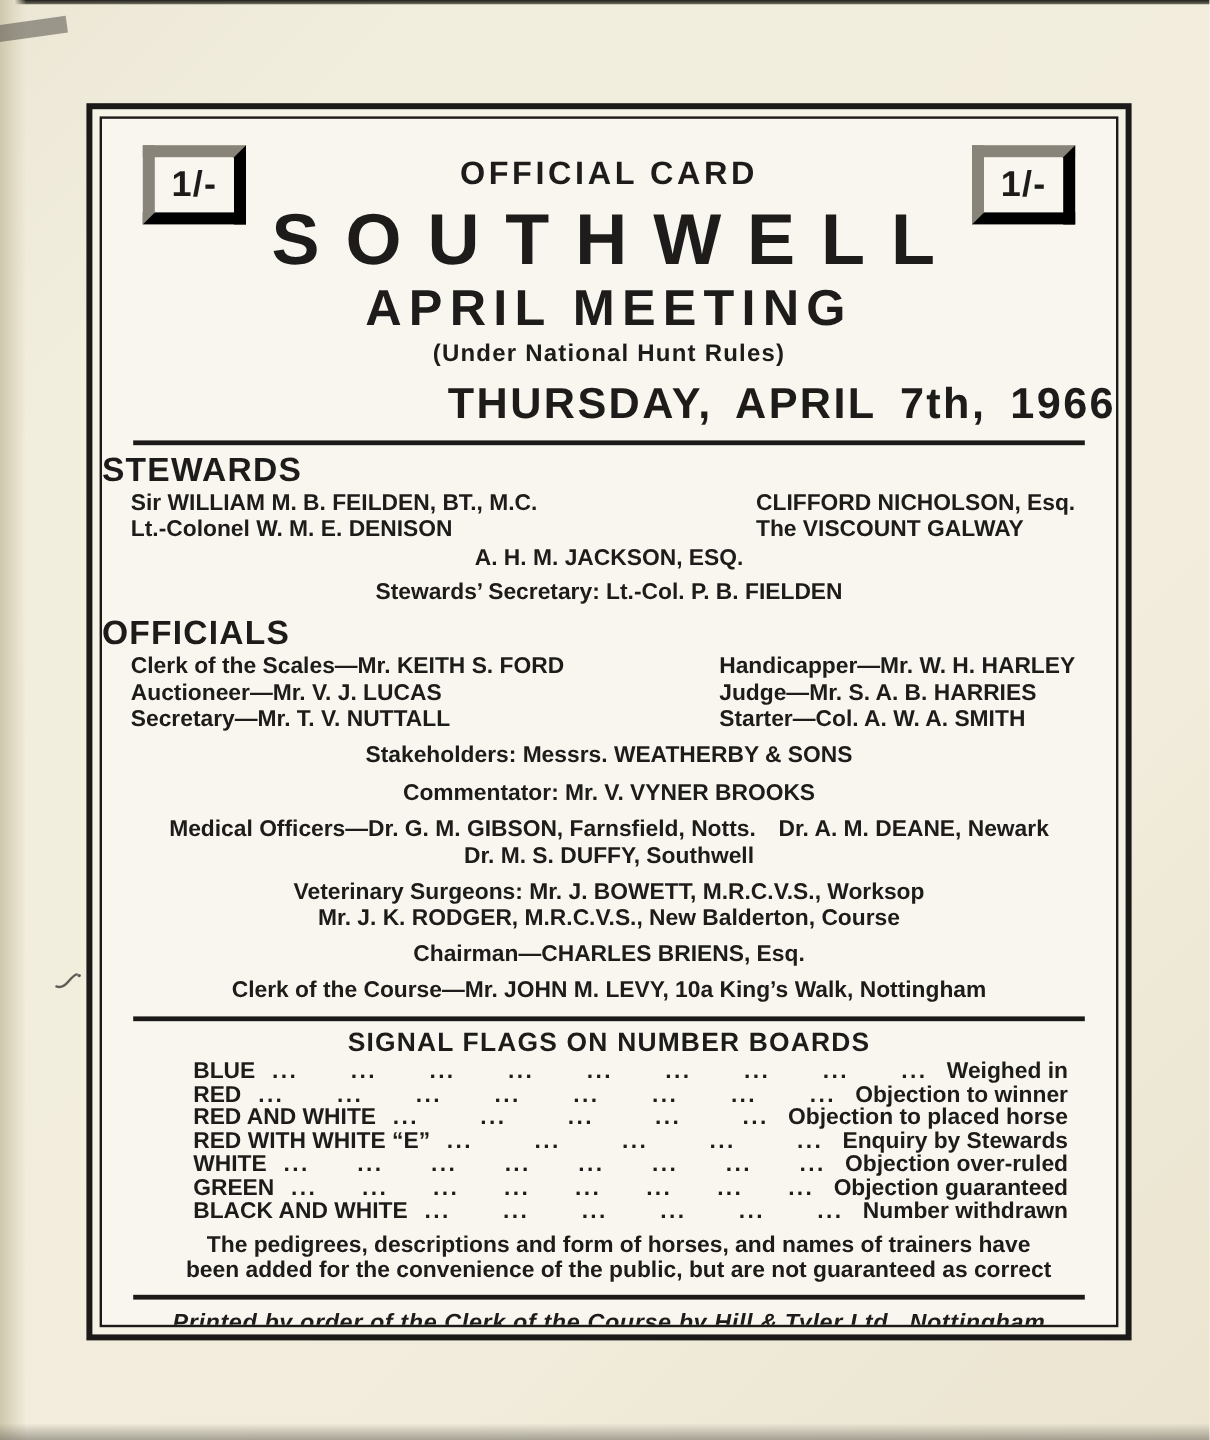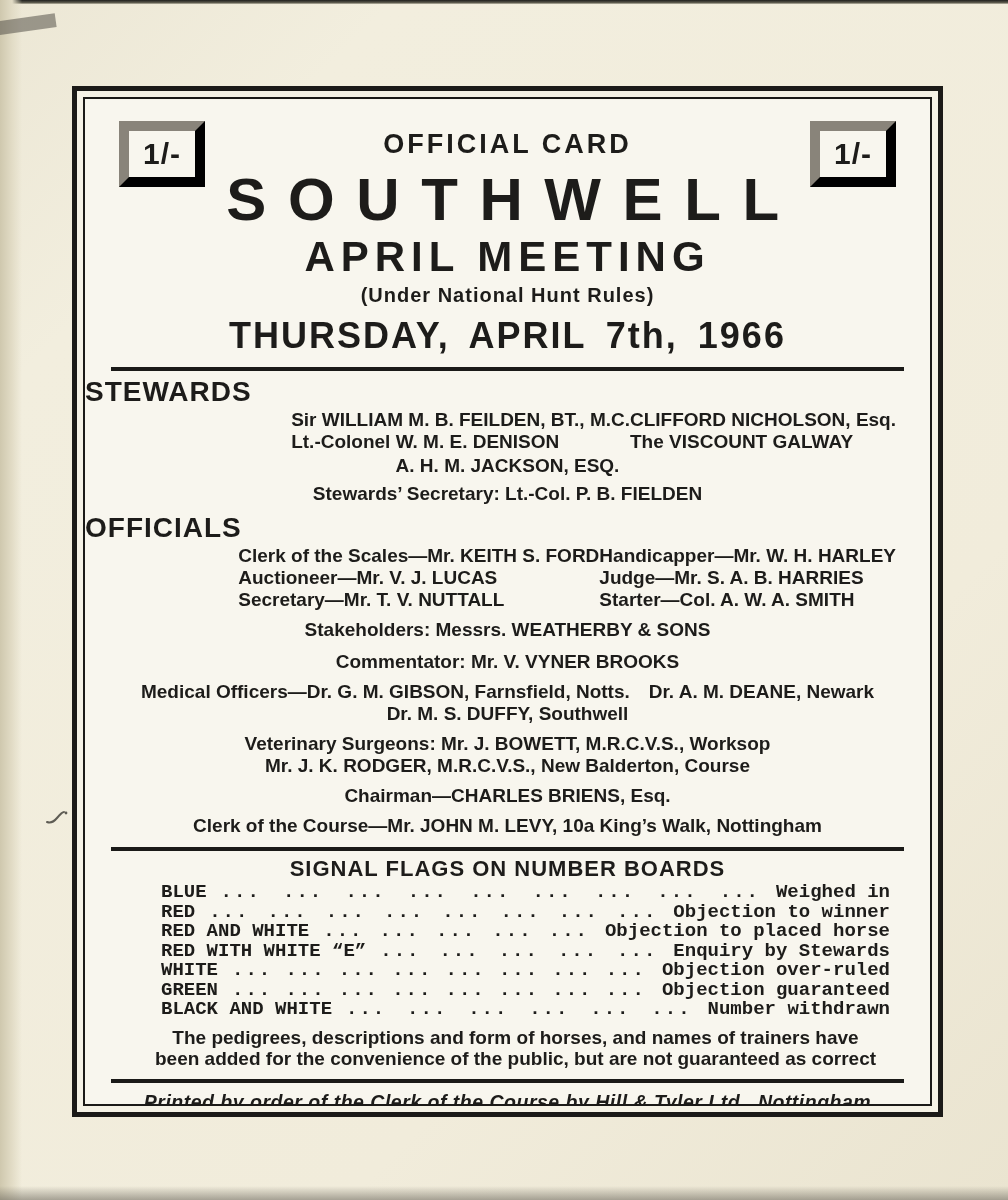--- a/index.html
+++ b/index.html
@@ -38,35 +38,35 @@
     font-size:30px;font-weight:800;letter-spacing:1px;
   }
   .pb-left{left:34px;}
   .pb-right{right:34px;}
 
   .center{text-align:center;}
   .official-card{margin-top:28px;font-size:27px;font-weight:800;letter-spacing:3px;line-height:30px;}
   .title{margin-top:10px;font-size:60px;font-weight:800;letter-spacing:.36em;line-height:62px;text-indent:.2em;}
   .subtitle{margin-top:2px;font-size:42px;font-weight:800;letter-spacing:6px;line-height:48px;}
   .rules-note{margin-top:2px;font-size:20px;font-weight:700;letter-spacing:1px;line-height:24px;}
-  .date-line{margin-top:8px;font-size:36px;font-weight:800;letter-spacing:2px;word-spacing:8px;line-height:42px;}
+  .date-line{margin-top:8px;font-size:36px;font-weight:800;letter-spacing:2px;word-spacing:8px;line-height:42px;text-align:right;}
 
   .rule{height:4px;background:#1b1a18;margin:10px 26px 0 26px;}
 
   .sec-heading{margin-top:8px;font-size:28px;font-weight:700;letter-spacing:1px;line-height:26px;text-align:left;}
 
-  .cols{display:flex;justify-content:flex-end;margin-top:4px;padding:0 34px 0 24px;}
+  .cols{display:flex;justify-content:space-between;margin-top:4px;padding:0 34px 0 24px;}
   .col{display:flex;flex-direction:column;}
   .col div{font-size:19px;font-weight:700;line-height:22px;white-space:nowrap;}
 
   .body-line{font-size:19px;font-weight:700;line-height:22px;text-align:center;}
   .mt2{margin-top:2px;}.mt6{margin-top:6px;}.mt8{margin-top:8px;}.mt10{margin-top:10px;}
 
   .flags-heading{margin-top:5px;font-size:22px;font-weight:800;letter-spacing:1px;line-height:25px;text-align:center;}
-  .flags{margin-top:2px;padding:0 40px 0 76px;font-family:Liberation Mono, monospace;}
+  .flags{margin-top:2px;padding:0 40px 0 76px;}
   .frow{display:flex;align-items:baseline;font-size:19px;font-weight:700;line-height:19.5px;}
   .fname{white-space:nowrap;}
   .fdots{flex:1;display:flex;justify-content:space-between;padding:0 16px 0 14px;overflow:hidden;}
   .fdots span{letter-spacing:2px;}
   .fmean{white-space:nowrap;}
 
   .disclaimer{margin-top:7px;font-size:19px;font-weight:700;line-height:21px;text-align:center;padding-left:16px;}
   .printer{margin-top:7px;font-size:19.5px;font-weight:700;font-style:italic;line-height:24px;text-align:center;letter-spacing:.5px;}
 </style>
 </head>

